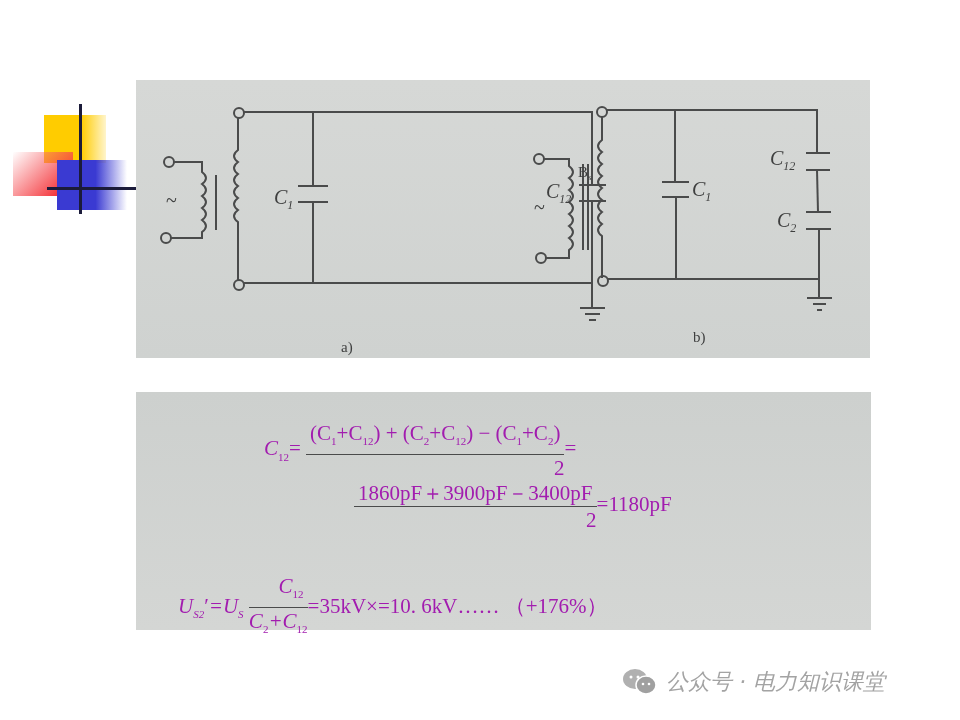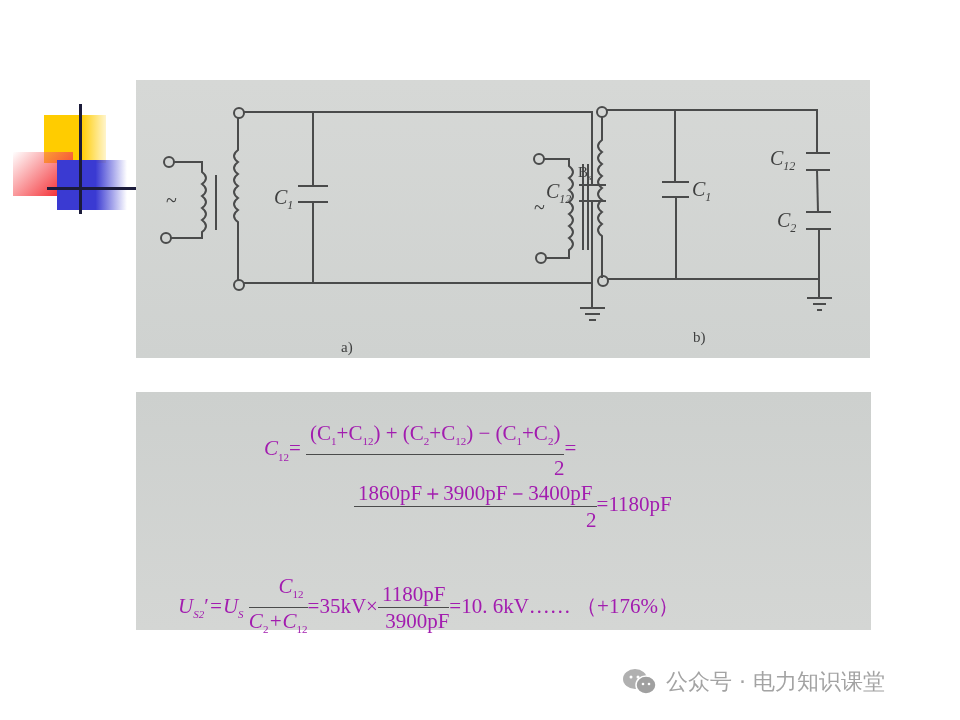--- a/index.html
+++ b/index.html
@@ -21,21 +21,21 @@
   .panel-bottom { left:136px; top:392px; width:735px; height:238px;
                background:linear-gradient(180deg,#cdd0ce,#d4d6d4); }
   svg text { font-family:"Liberation Serif", serif; fill:#3e3f3f; }
   .eq { position:absolute; color:#a21caf; font-size:21px; white-space:nowrap; }
   .frac { display:inline-block; vertical-align:middle; text-align:right; }
   .frac .num { display:block; padding:0 4px; border-bottom:1.5px solid #4a4b4b; line-height:26px; }
   .frac .den { display:block; line-height:26px; }
   .it { font-style:italic; }
   sub { font-size:11px; }
   .watermark { position:absolute; left:622px; top:667px; display:flex; align-items:center;
-               color:#a3a3a3; font-family:"DejaVu Sans", sans-serif; font-size:22px; }
+               color:#a3a3a3; font-family:"DejaVu Sans", sans-serif; font-size:22px;font-style:italic; }
   .wm-icon { width:36px; height:28px; position:relative; margin-right:8px; }
 </style>
 </head>
 <body>
 
 <div class="deco sq-yellow"></div>
 <div class="deco sq-red"></div>
 <div class="deco sq-blue"></div>
 <div class="deco line-v"></div>
 <div class="deco line-h"></div>
@@ -126,24 +126,21 @@
     <span class="num">1860pF＋3900pF－3400pF</span>
     <span class="den">2</span>
   </span><span>=1180pF</span>
 </div>
 
 <div class="eq" style="left:178px; top:563px;margin-top:10px;">
   <span class="it">U</span><sub class="it">S2</sub><span>′</span><span class="it">=U</span><sub class="it">S</sub>
   <span class="frac">
     <span class="num"><span class="it">C</span><sub>12</sub></span>
     <span class="den"><span class="it">C</span><sub>2</sub><span class="it">+C</span><sub>12</sub></span>
-  </span><span>=35kV×</span><span class="frac">
-    <span class="num">1180pF</span>
-    <span class="den">3900pF</span>
-  </span><span>=10. 6kV……</span>&nbsp;<span>（+176%）</span>
+  </span><span>=35kV×</span><span>=10. 6kV……</span>&nbsp;<span>（+176%）</span>
 </div>
 
 <div class="watermark">
   <span class="wm-icon">
     <svg width="36" height="28" viewBox="0 0 36 28">
       <ellipse cx="13" cy="11" rx="12" ry="10" fill="#b0b0b0"></ellipse>
       <ellipse cx="24" cy="17" rx="10" ry="9" fill="#a0a0a0" stroke="#fff" stroke-width="1.5"></ellipse>
       <circle cx="9" cy="9" r="1.5" fill="#fff"></circle>
         <circle cx="16" cy="9" r="1.5" fill="#fff"></circle>
       <circle cx="21" cy="16" r="1.3" fill="#fff"></circle>

